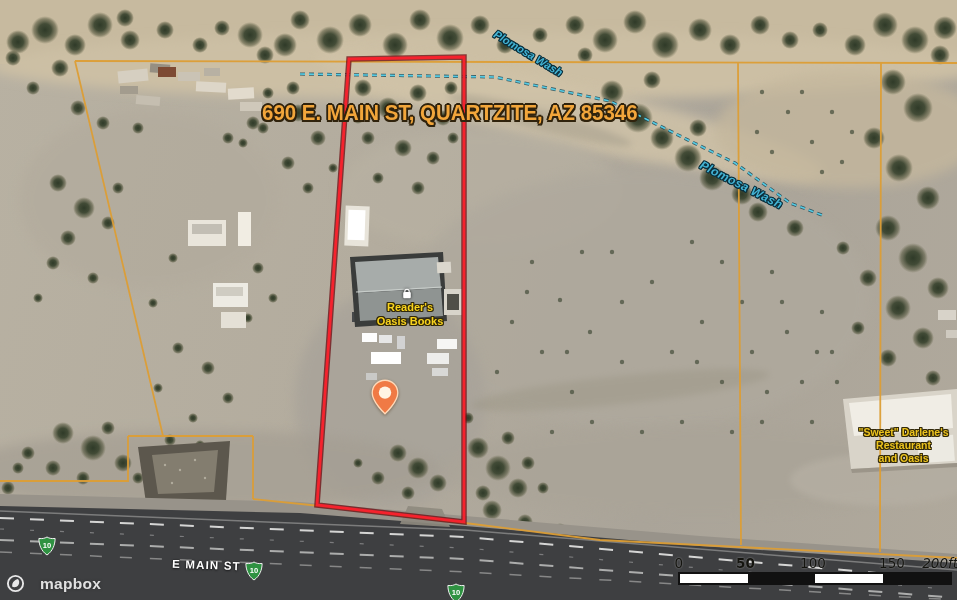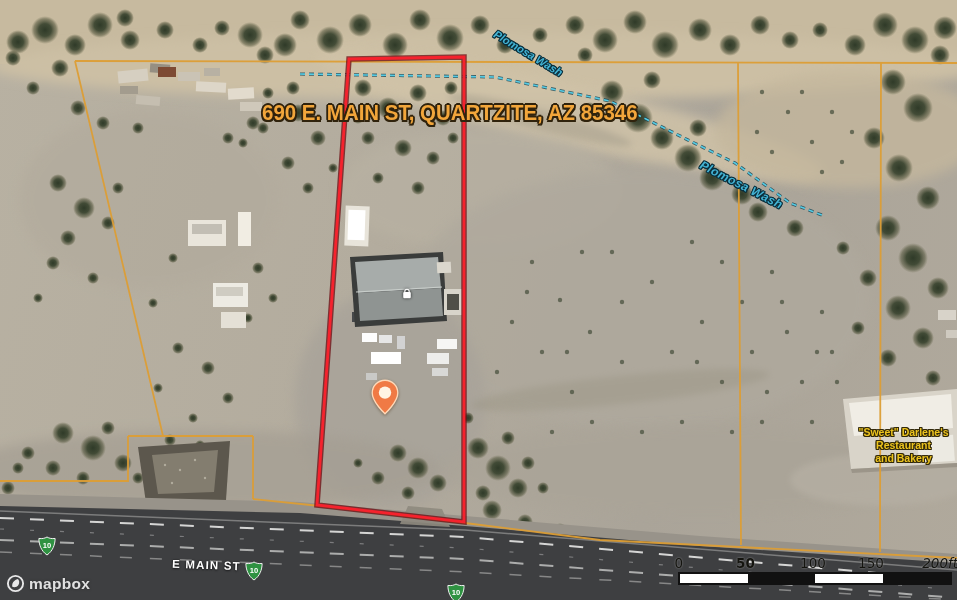--- a/index.html
+++ b/index.html
@@ -28,21 +28,21 @@
   .shield text{font-family:"Liberation Sans",sans-serif;font-weight:bold;}
   #pin{position:absolute;left:371px;top:379px;z-index:4;filter:drop-shadow(0 1px 1.5px rgba(60,30,0,.45));}
   #bag-icon{position:absolute;left:401px;top:288px;z-index:3;filter:drop-shadow(0 0 1.5px rgba(0,0,0,.8));}
   #scalebar{position:absolute;left:676px;top:555px;width:278px;height:30px;z-index:5;}
   .scale-num{position:absolute;top:0;font-family:"DejaVu Sans","Liberation Sans",sans-serif;
       font-size:13.5px;color:#14140f;text-shadow:0 0 2px rgba(255,255,255,.45);}
   #scalebar .bar{position:absolute;left:2px;top:17px;width:270px;height:9px;border:2px solid #111;
       display:flex;background:#fff;}
   #scalebar .seg{flex:1 1 25%;}
   #scalebar .seg.dark{background:#111;}
-  #logo{position:absolute;left:6px;top:574px;z-index:5;display:flex;align-items:center;gap:4px;}
+  #logo{position:absolute;left:6px;top:574px;z-index:5;display:flex;align-items:center;gap:15px;}
   #logo .word{font-size:15.5px;font-weight:bold;color:rgba(255,255,255,.85);letter-spacing:.3px;
       text-shadow:0 0 3px rgba(0,0,0,.35);}
 </style>
 </head>
 <body>
 
 <div id="stage">
 
   <svg id="map-svg" width="957" height="600" viewBox="0 0 957 600">
     <defs>
@@ -359,25 +359,29 @@
     <g fill="none">
       <polygon points="349,59 464,57 464,522 317,505" stroke="#6b0b10" stroke-width="5.5" opacity=".75"></polygon>
       <polygon points="349,59 464,57 464,522 317,505" stroke-width="2.8" stroke="#f5222d"></polygon>
     </g>
   </svg>
 
   <div class="lbl address o2" style="color: rgb(242, 166, 59);">690 E. MAIN ST, QUARTZITE, AZ 85346</div>
   <div class="lbl wash wash1 o1">Plomosa Wash</div>
   <div class="lbl wash wash2 o1">Plomosa Wash</div>
 
+  <div class="lbl poi o1" style="color: rgb(248, 211, 29);">
+    <div>Reader's</div>
+    <div>Oasis Books</div>
+  </div>
 
   <div class="lbl rest o1" style="color: rgb(236, 195, 30);">
     <div>"Sweet" Darlene's</div>
     <div>Restaurant</div>
-    <div>and Bakery</div>
+    <div>and Oasis</div>
   </div>
 
   <div class="lbl road-label">E MAIN ST</div>
 
   <svg class="shield" style="left:38px;top:536px;" width="18" height="20" viewBox="0 0 20 22">
     <path d="M10 1 C12.6 2.6 15.4 3.1 19 2.6 C19 9.5 16.4 16.6 10 21 C3.6 16.6 1 9.5 1 2.6 C4.6 3.1 7.4 2.6 10 1 Z" stroke="#f2f2f2" stroke-width="1.1" fill="#2f9242"></path>
     <text x="10" y="13.5" font-size="8.5" fill="#fff" text-anchor="middle">10</text>
   </svg>
   <svg class="shield" style="left:245px;top:561px;" width="18" height="20" viewBox="0 0 20 22">
     <path d="M10 1 C12.6 2.6 15.4 3.1 19 2.6 C19 9.5 16.4 16.6 10 21 C3.6 16.6 1 9.5 1 2.6 C4.6 3.1 7.4 2.6 10 1 Z" stroke="#f2f2f2" stroke-width="1.1" fill="#2f9242"></path>
@@ -395,21 +399,21 @@
 
   <svg id="pin" width="28" height="36" viewBox="0 0 28 36">
     <path d="M14,1.2 C21.4,1.2 26.8,6.9 26.8,14 C26.8,23 14,34.8 14,34.8 C14,34.8 1.2,23 1.2,14 C1.2,6.9 6.6,1.2 14,1.2 Z" stroke="#ffd9b8" stroke-width="1.4" fill="#f07a45"></path>
     <circle cx="14" cy="13.6" r="6.2" fill="#fff4e4"></circle>
   </svg>
 
   <div id="scalebar">
     <span class="scale-num" style="left:2px;transform:translateX(-40%);">0</span>
     <span class="scale-num" style="left:69.5px;transform:translateX(-50%);font-weight:bold;">50</span>
     <span class="scale-num" style="left:137px;transform:translateX(-50%);">100</span>
-    <span class="scale-num" style="left:195px;transform:translateX(-50%);">150</span>
+    <span class="scale-num" style="left:216px;transform:translateX(-50%);">150</span>
     <span class="scale-num" style="left:272px;transform:translateX(-72%);font-style:italic;">200ft</span>
     <div class="bar">
       <div class="seg"></div>
       <div class="seg dark"></div>
       <div class="seg"></div>
       <div class="seg dark"></div>
     </div>
   </div>
 
   <div id="logo">

